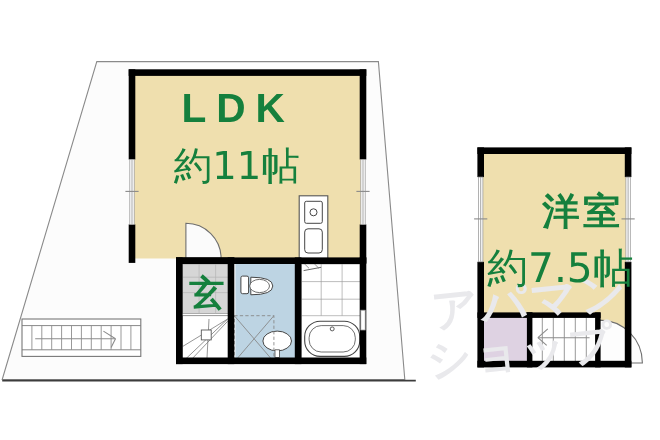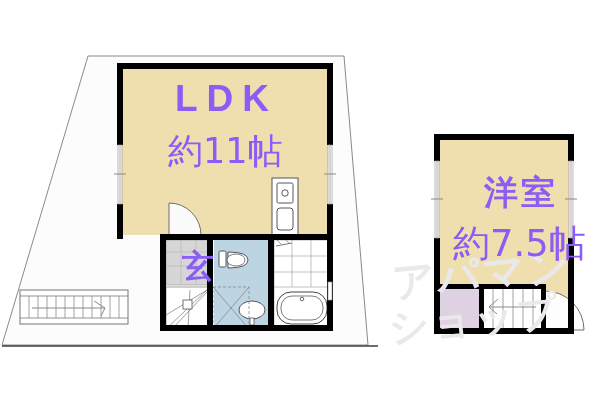--- a/index.html
+++ b/index.html
@@ -17,21 +17,21 @@
     position:absolute;
     pointer-events:none;
     color:#e9e9ec;
     font-weight:bold;
     font-family:"DejaVu Sans",sans-serif;
     white-space:nowrap;
     user-select:none;
   }
   #wm1{left:392px;top:246px;font-size:42px;letter-spacing:2px;transform:rotate(-6deg);}
   #wm2{left:388px;top:292px;font-size:40px;letter-spacing:2px;transform:rotate(-6deg);}
-  .lbl{position:absolute;white-space:nowrap;color:#8b5cf6;margin-left:10px;}
+  .lbl{position:absolute;white-space:nowrap;color:#15803d;}
 </style>
 </head>
 <body>
 
 <svg id="plan" viewBox="0 0 600 400">
 
   <g>
     <path d="M 88,56 L 344,56 L 368,345 L 2,345 Z" fill="#fcfcfc" stroke="#8a8a8a" stroke-width="1"></path>
   </g>
 
@@ -223,16 +223,16 @@
   <line x1="2" y1="346" x2="378" y2="346" stroke="#3c3c3c" stroke-width="1.6"></line>
 
 </svg>
 
 <div class="wm" id="wm1">アパマン</div>
 <div class="wm" id="wm2">ショップ</div>
 
 <div class="lbl" style="left:165px;top:78px;font-size:37px;font-weight:bold;letter-spacing:9px;font-family:'Liberation Sans',sans-serif;">LDK</div>
 <div class="lbl" style="left:158px;top:128px;font-size:35px;font-weight:normal;font-family:'DejaVu Sans',sans-serif;">約11帖</div>
 
-<div class="lbl" style="left:474px;top:170px;font-size:34px;font-weight:bold;letter-spacing:3px;font-family:'DejaVu Sans',sans-serif;">洋室</div>
+<div class="lbl" style="left:493px;top:170px;font-size:34px;font-weight:bold;letter-spacing:3px;font-family:'DejaVu Sans',sans-serif;">洋室</div>
 <div class="lbl" style="left:443px;top:219px;font-size:37px;font-weight:normal;font-family:'DejaVu Sans',sans-serif;">約7.5帖</div>
 
 <div class="lbl" style="left:172px;top:245px;font-size:32px;font-weight:bold;font-family:'DejaVu Sans',sans-serif;">玄</div>
 
 </body></html>

